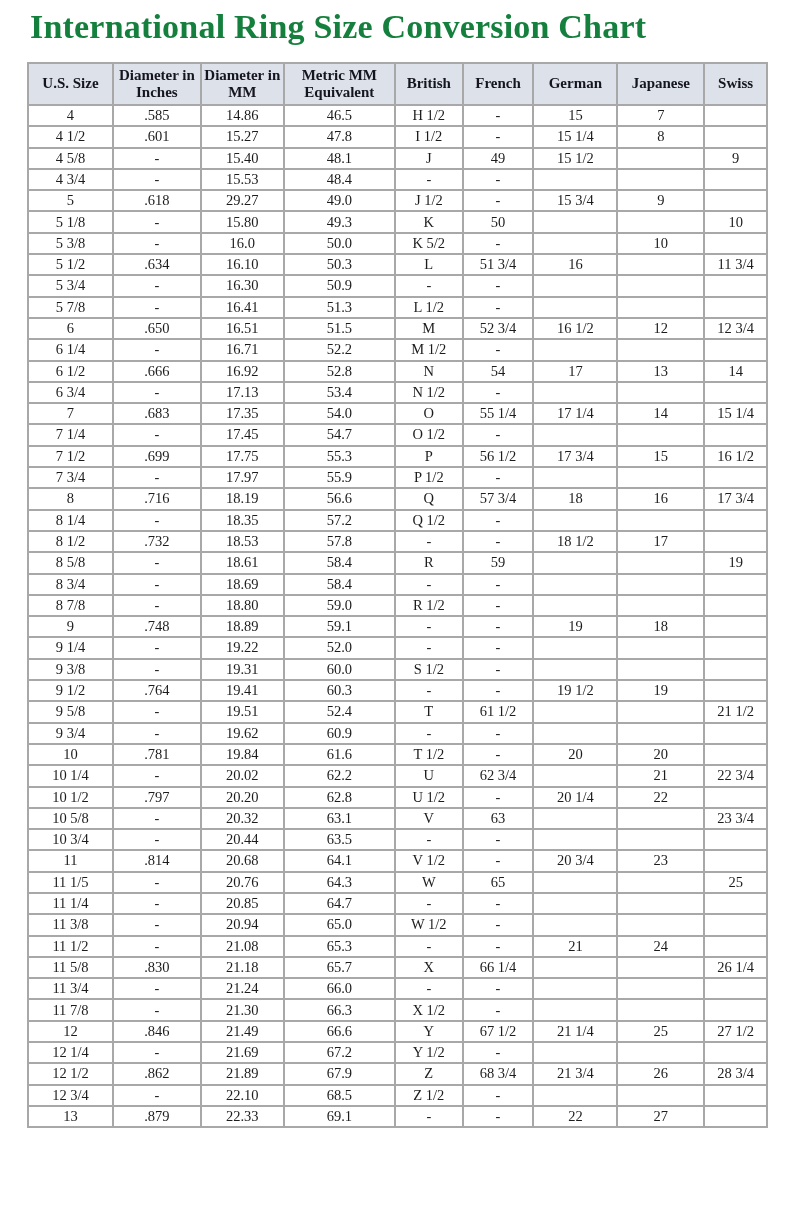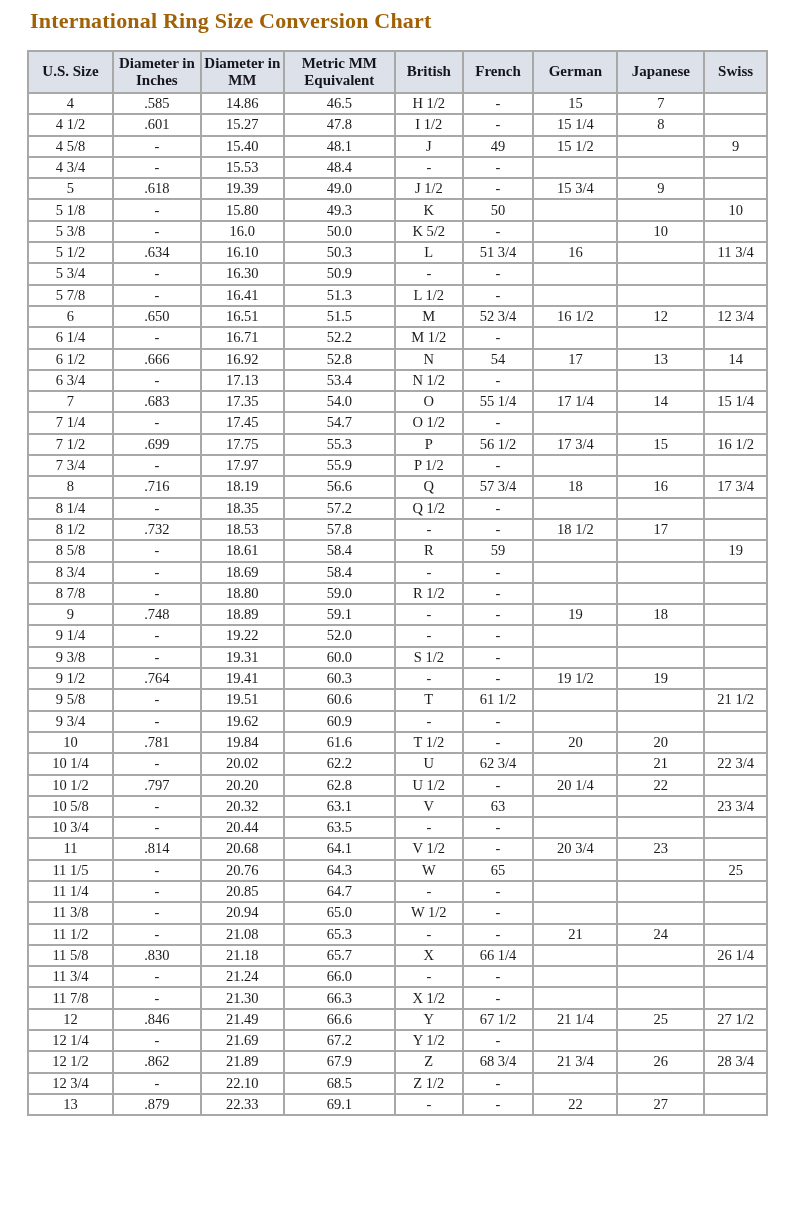--- a/index.html
+++ b/index.html
@@ -10,23 +10,23 @@
   }
   .page {
     width: 794px;
     height: 1213px;
     background: #ffffff;
     box-sizing: border-box;
     overflow: hidden;
   }
   .page-title {
     margin: 8px 0 16px 30px;
-    font-size: 22px;
+    font-size: 34px;
     font-weight: bold;
-    color: #a16207;
+    color: #15803d;
     letter-spacing: 0.2px;
     font-family: "Liberation Serif", "DejaVu Serif", serif;
   }
   table.ring-table {
     margin: 16px 16px 0 27px;
     border-collapse: collapse;
     table-layout: fixed;
     width: 741px;
     border: 2px solid #7f7f7f;
   }
@@ -129,21 +129,21 @@
           <td>48.4</td>
           <td>-</td>
           <td>-</td>
           <td></td>
           <td></td>
           <td></td>
         </tr>
         <tr>
           <td>5</td>
           <td>.618</td>
-          <td>19.39</td>
+          <td>29.27</td>
           <td>49.0</td>
           <td>J 1/2</td>
           <td>-</td>
           <td>15 3/4</td>
           <td>9</td>
           <td></td>
         </tr>
         <tr>
           <td>5 1/8</td>
           <td>-</td>
@@ -394,21 +394,21 @@
           <td>-</td>
           <td>-</td>
           <td>19 1/2</td>
           <td>19</td>
           <td></td>
         </tr>
         <tr>
           <td>9 5/8</td>
           <td>-</td>
           <td>19.51</td>
-          <td>60.6</td>
+          <td>52.4</td>
           <td>T</td>
           <td>61 1/2</td>
           <td></td>
           <td></td>
           <td>21 1/2</td>
         </tr>
         <tr>
           <td>9 3/4</td>
           <td>-</td>
           <td>19.62</td>

